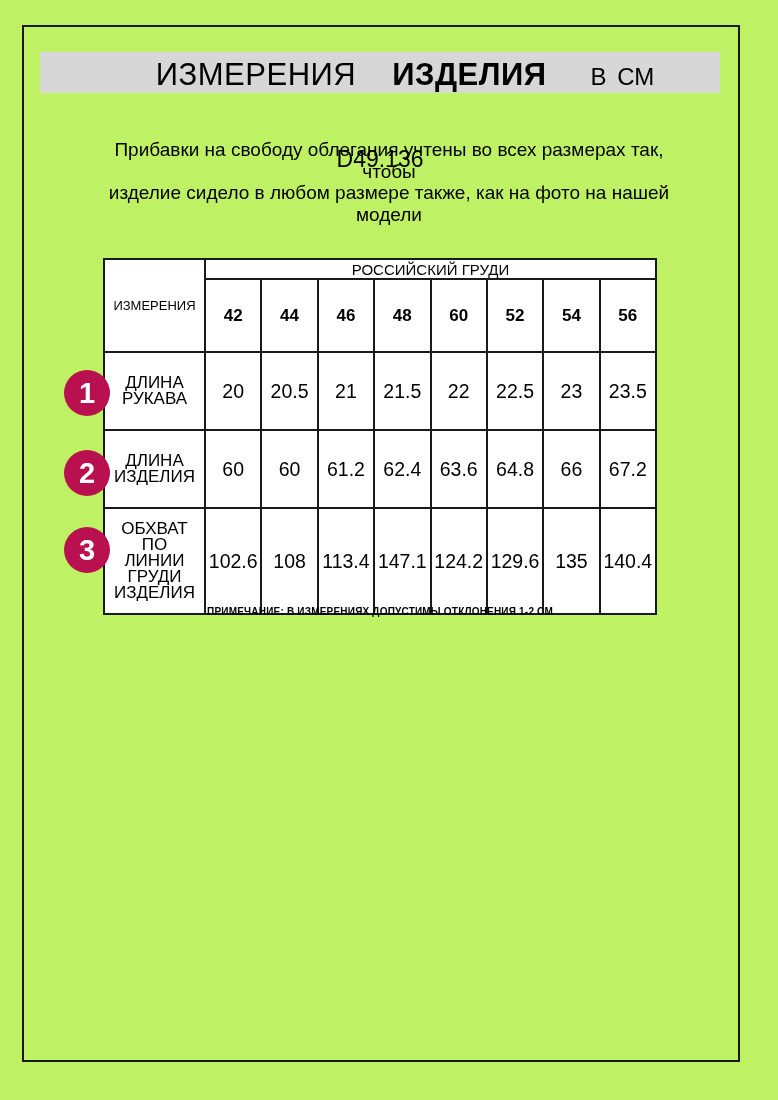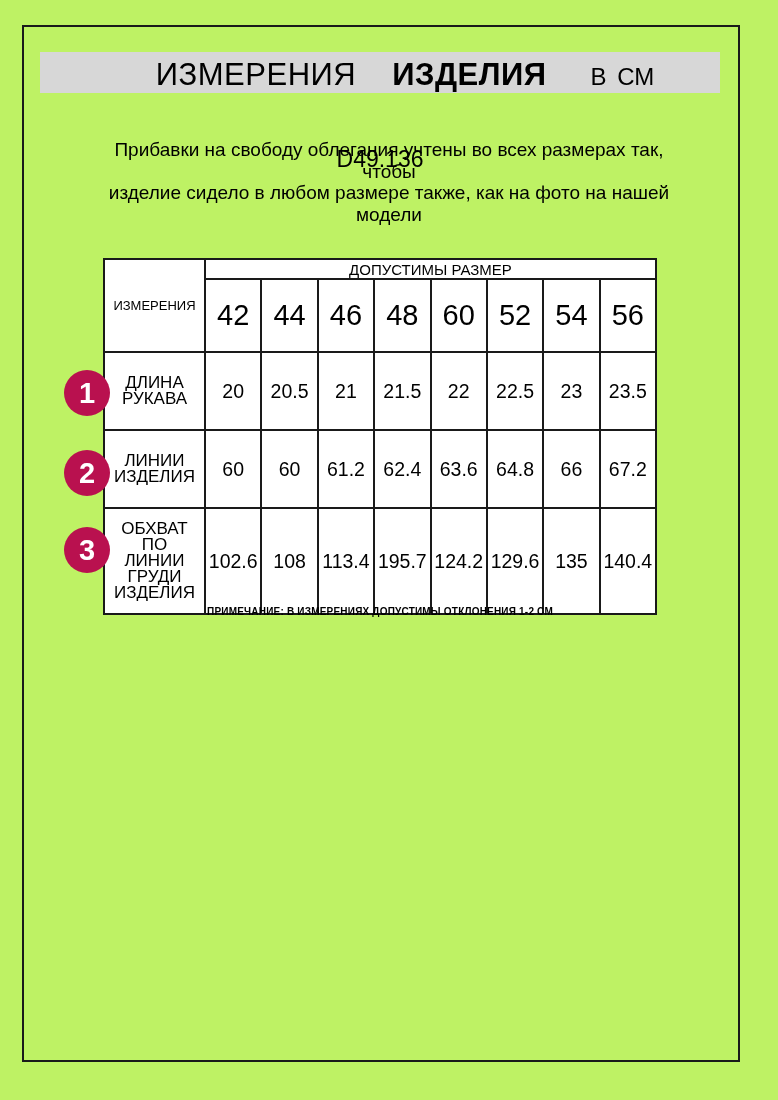--- a/index.html
+++ b/index.html
@@ -53,21 +53,21 @@
     text-align:center;vertical-align:middle;
     padding:0;
   }
   col.c-label{width:101px;}
   tr.r-group{height:20px;}
   tr.r-sizes{height:73px;}
   tr.r-data{height:78px;}
   tr.r-data-last{height:73px;}
   .cell-meas{font-size:13px;}
   .cell-group{font-size:15px;height:20px;}
-  .cell-size{font-size:29px;font-weight:400;}
+  .cell-size{font-size:17px;font-weight:700;}
   .cell-label{font-size:17px;line-height:16px;padding:12px 5px !important;}
   .cell-val{font-size:19.5px;}
 
   .num-circle{
     position:absolute;left:64px;width:46px;height:46px;
     background:var(--accent);border-radius:50%;
     color:#fff;font-size:29px;font-weight:700;
     display:flex;align-items:center;justify-content:center;
     z-index:3;
   }
@@ -101,21 +101,21 @@
 модели</div>
 
   <table class="size-table">
     <colgroup>
       <col class="c-label">
       <col span="8">
     </colgroup>
     <tbody>
       <tr class="r-group">
         <td rowspan="2" class="cell-meas">ИЗМЕРЕНИЯ</td>
-        <td colspan="8" class="cell-group">ДОПУСТИМЫ РАЗМЕР</td>
+        <td colspan="8" class="cell-group">РОССИЙСКИЙ ГРУДИ</td>
       </tr>
       <tr class="r-sizes">
         <td class="cell-size">42</td>
         <td class="cell-size">44</td>
         <td class="cell-size">46</td>
         <td class="cell-size">48</td>
         <td class="cell-size">60</td>
         <td class="cell-size">52</td>
         <td class="cell-size">54</td>
         <td class="cell-size">56</td>
@@ -127,37 +127,37 @@
         <td class="cell-val">20.5</td>
         <td class="cell-val">21</td>
         <td class="cell-val">21.5</td>
         <td class="cell-val">22</td>
         <td class="cell-val">22.5</td>
         <td class="cell-val">23</td>
         <td class="cell-val">23.5</td>
       </tr>
 
       <tr class="r-data">
-        <td class="cell-label">ЛИНИИ ИЗДЕЛИЯ</td>
+        <td class="cell-label">ДЛИНА ИЗДЕЛИЯ</td>
         <td class="cell-val">60</td>
         <td class="cell-val">60</td>
         <td class="cell-val">61.2</td>
         <td class="cell-val">62.4</td>
         <td class="cell-val">63.6</td>
         <td class="cell-val">64.8</td>
         <td class="cell-val">66</td>
         <td class="cell-val">67.2</td>
       </tr>
 
       <tr class="r-data r-data-last">
         <td class="cell-label">ОБХВАТ ПО ЛИНИИ ГРУДИ ИЗДЕЛИЯ</td>
         <td class="cell-val">102.6</td>
         <td class="cell-val">108</td>
         <td class="cell-val">113.4</td>
-        <td class="cell-val">195.7</td>
+        <td class="cell-val">147.1</td>
         <td class="cell-val">124.2</td>
         <td class="cell-val">129.6</td>
         <td class="cell-val">135</td>
         <td class="cell-val">140.4</td>
       </tr>
     </tbody>
   </table>
 
   <div class="num-circle c1">1</div>
   <div class="num-circle c2">2</div>

